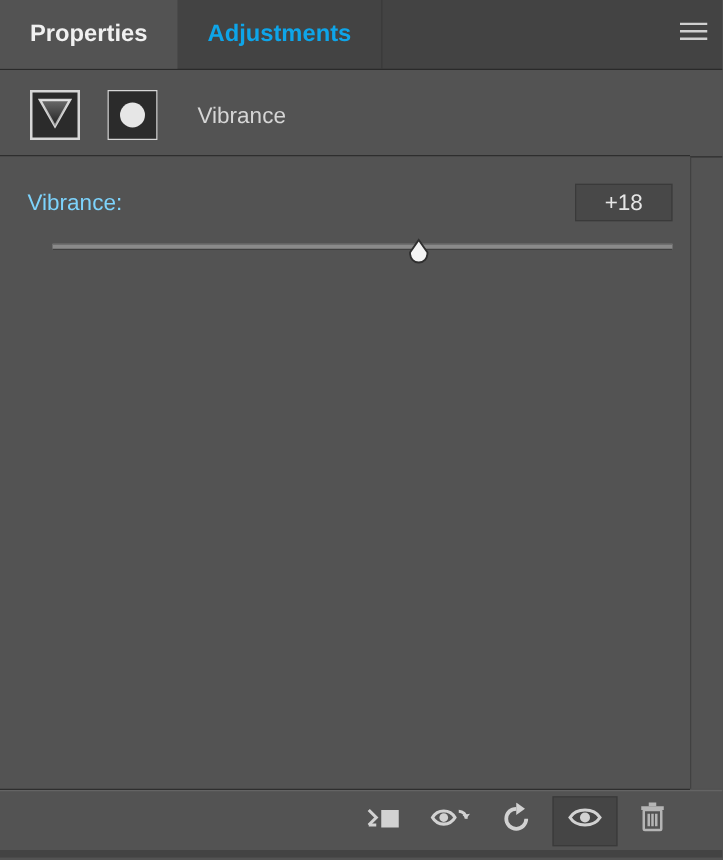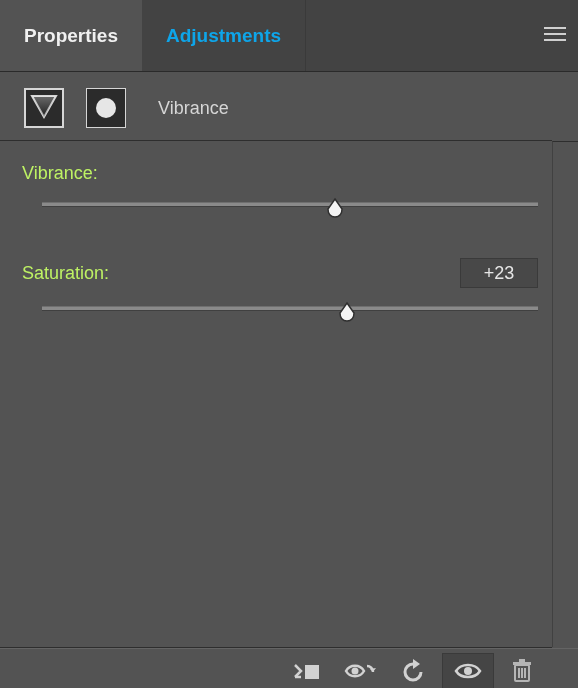--- a/index.html
+++ b/index.html
@@ -8,21 +8,21 @@
     background: #535353;
     font-family: "Helvetica Neue", Arial, sans-serif;
     color: #e6e6e6;
     font-size: 16px;
   }
 
   
   .tabbar {
     display: flex;
     align-items: stretch;
-    height: 72px;
+    height: 56px;
     background: #434343;
     border-bottom: 1px solid #2a2a2a;
   }
   .tab {
     display: flex;
     align-items: center;
     padding: 0 24px;
     font-weight: 700;
     font-size: 19px;
     color: #0ea5e9;
@@ -94,21 +94,21 @@
     margin-bottom: 34px;
   }
   .slider-labels {
     display: flex;
     justify-content: space-between;
     align-items: center;
     margin-bottom: 18px;
   }
   .slider-label {
     font-size: 18px;
-    color: #bef264;
+    color: #7dd3fc;
   }
   .value-box {
     background: #484848;
     border: 1px solid #3a3a3a;
     width: 78px;
     height: 30px;
     display: flex;
     align-items: center;
     justify-content: center;
     font-size: 18px;
@@ -207,47 +207,34 @@
   </div>
   <div class="adj-title">Vibrance</div>
 </div>
 
 <div class="main">
   <div class="right-gutter"></div>
 
   <div class="slider-row">
     <div class="slider-labels">
       <div class="slider-label">Vibrance:</div>
+      <div class="value-box">
+        <span>+18</span>
+      </div>
     </div>
     <div class="slider-track">
       <div class="track-line"></div>
       <div class="slider-handle" style="left:59%">
         <svg width="20" height="22" viewBox="0 0 20 22">
           <path d="M10 2 L17 12 C17 17 14 20 10 20 C6 20 3 17 3 12 Z" fill="#f4f4f4" stroke="#2f2f2f" stroke-width="1.5"></path>
         </svg>
       </div>
     </div>
   </div>
 
-  <div class="slider-row">
-    <div class="slider-labels">
-      <div class="slider-label">Saturation:</div>
-      <div class="value-box">
-        <span>+23</span>
-      </div>
-    </div>
-    <div class="slider-track">
-      <div class="track-line"></div>
-      <div class="slider-handle" style="left:61.5%">
-        <svg width="20" height="22" viewBox="0 0 20 22">
-          <path d="M10 2 L17 12 C17 17 14 20 10 20 C6 20 3 17 3 12 Z" fill="#f4f4f4" stroke="#2f2f2f" stroke-width="1.5"></path>
-        </svg>
-      </div>
-    </div>
-  </div>
 </div>
 
 <div class="bottombar">
 
   <div class="bbtn">
     <span>
       <svg width="30" height="20" viewBox="0 0 30 20">
         <rect x="14" y="4" width="14" height="14" fill="#d2d2d2"></rect>
         <path d="M4 16 L10 10 L4 4" fill="none" stroke="#d2d2d2" stroke-width="2.5"></path>
         <path d="M4 16 L10 16" stroke="#d2d2d2" stroke-width="2.5"></path>

